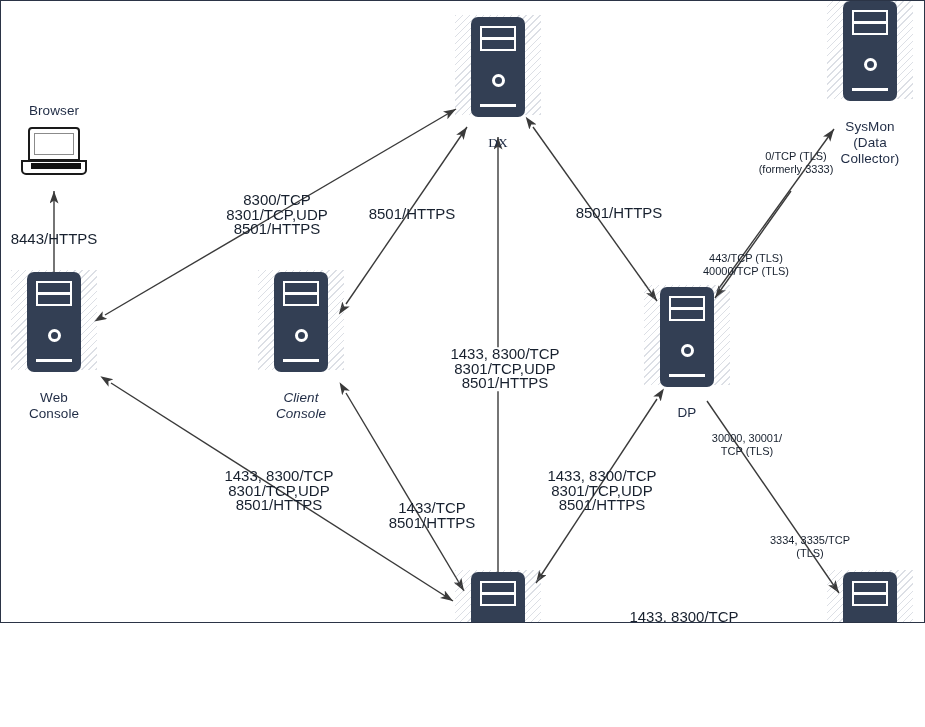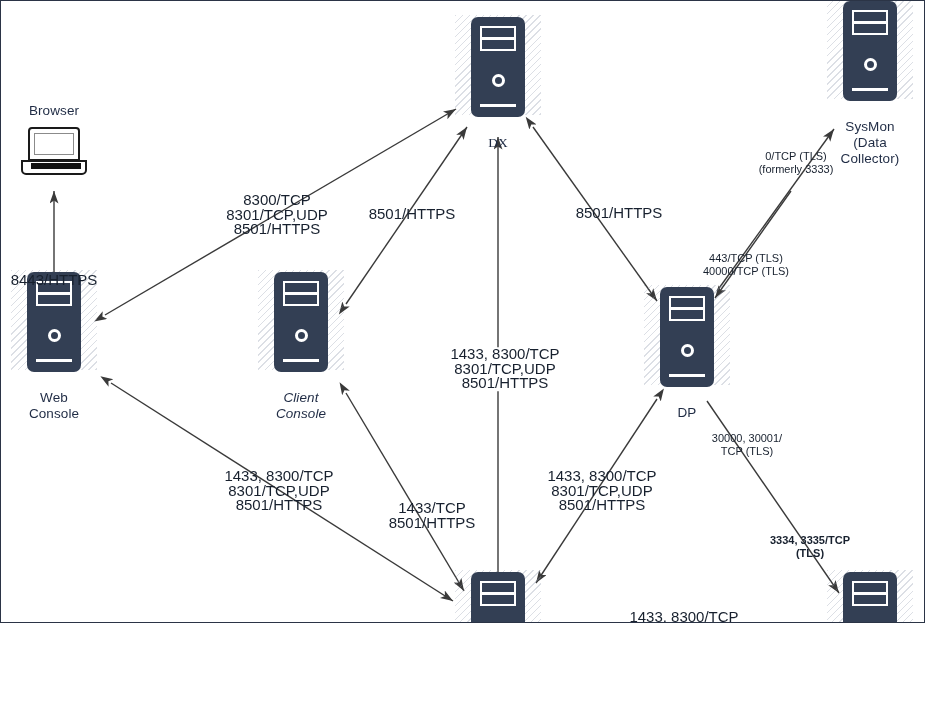--- a/index.html
+++ b/index.html
@@ -307,21 +307,21 @@
       <div class="tower-shadow"></div>
       <div class="tower">
         <div class="bars"></div>
           <div class="dot"></div>
           <div class="base"></div>
       </div>
     </div>
     <div class="node-label">PM</div>
   </div>
 
-  <div class="edge-label" style="left:53px; top:238px;margin-top:41px;">8443/HTTPS</div>
+  <div class="edge-label" style="left:53px; top:238px;">8443/HTTPS</div>
 
   <div class="edge-label" style="left:276px; top:214px;">8300/TCP
 8301/TCP,UDP
 8501/HTTPS</div>
 
   <div class="edge-label" style="left:411px; top:213px;">8501/HTTPS</div>
 
   <div class="edge-label" style="left:618px; top:212px;">8501/HTTPS</div>
 
   <div class="edge-label boxed" style="left:504px; top:368px;">1433, 8300/TCP
@@ -341,20 +341,20 @@
   <div class="edge-label" style="left:431px; top:491px;margin-top:23px;">1433/TCP
 8501/HTTPS</div>
 
   <div class="edge-label" style="left:601px; top:490px;">1433, 8300/TCP
 8301/TCP,UDP
 8501/HTTPS</div>
 
   <div class="edge-label small" style="left:746px; top:444px;">30000, 30001/
 TCP (TLS)</div>
 
-  <div class="edge-label small" style="left:809px; top:546px;font-weight:bold;">3334, 3335/TCP
+  <div class="edge-label small" style="left:809px; top:546px;">3334, 3335/TCP
 (TLS)</div>
 
   <div class="edge-label boxed" style="left:683px; top:631px;">1433, 8300/TCP
 8301/TCP,UDP
 8501/HTTPS</div>
 
 </div>
 
 </body></html>

